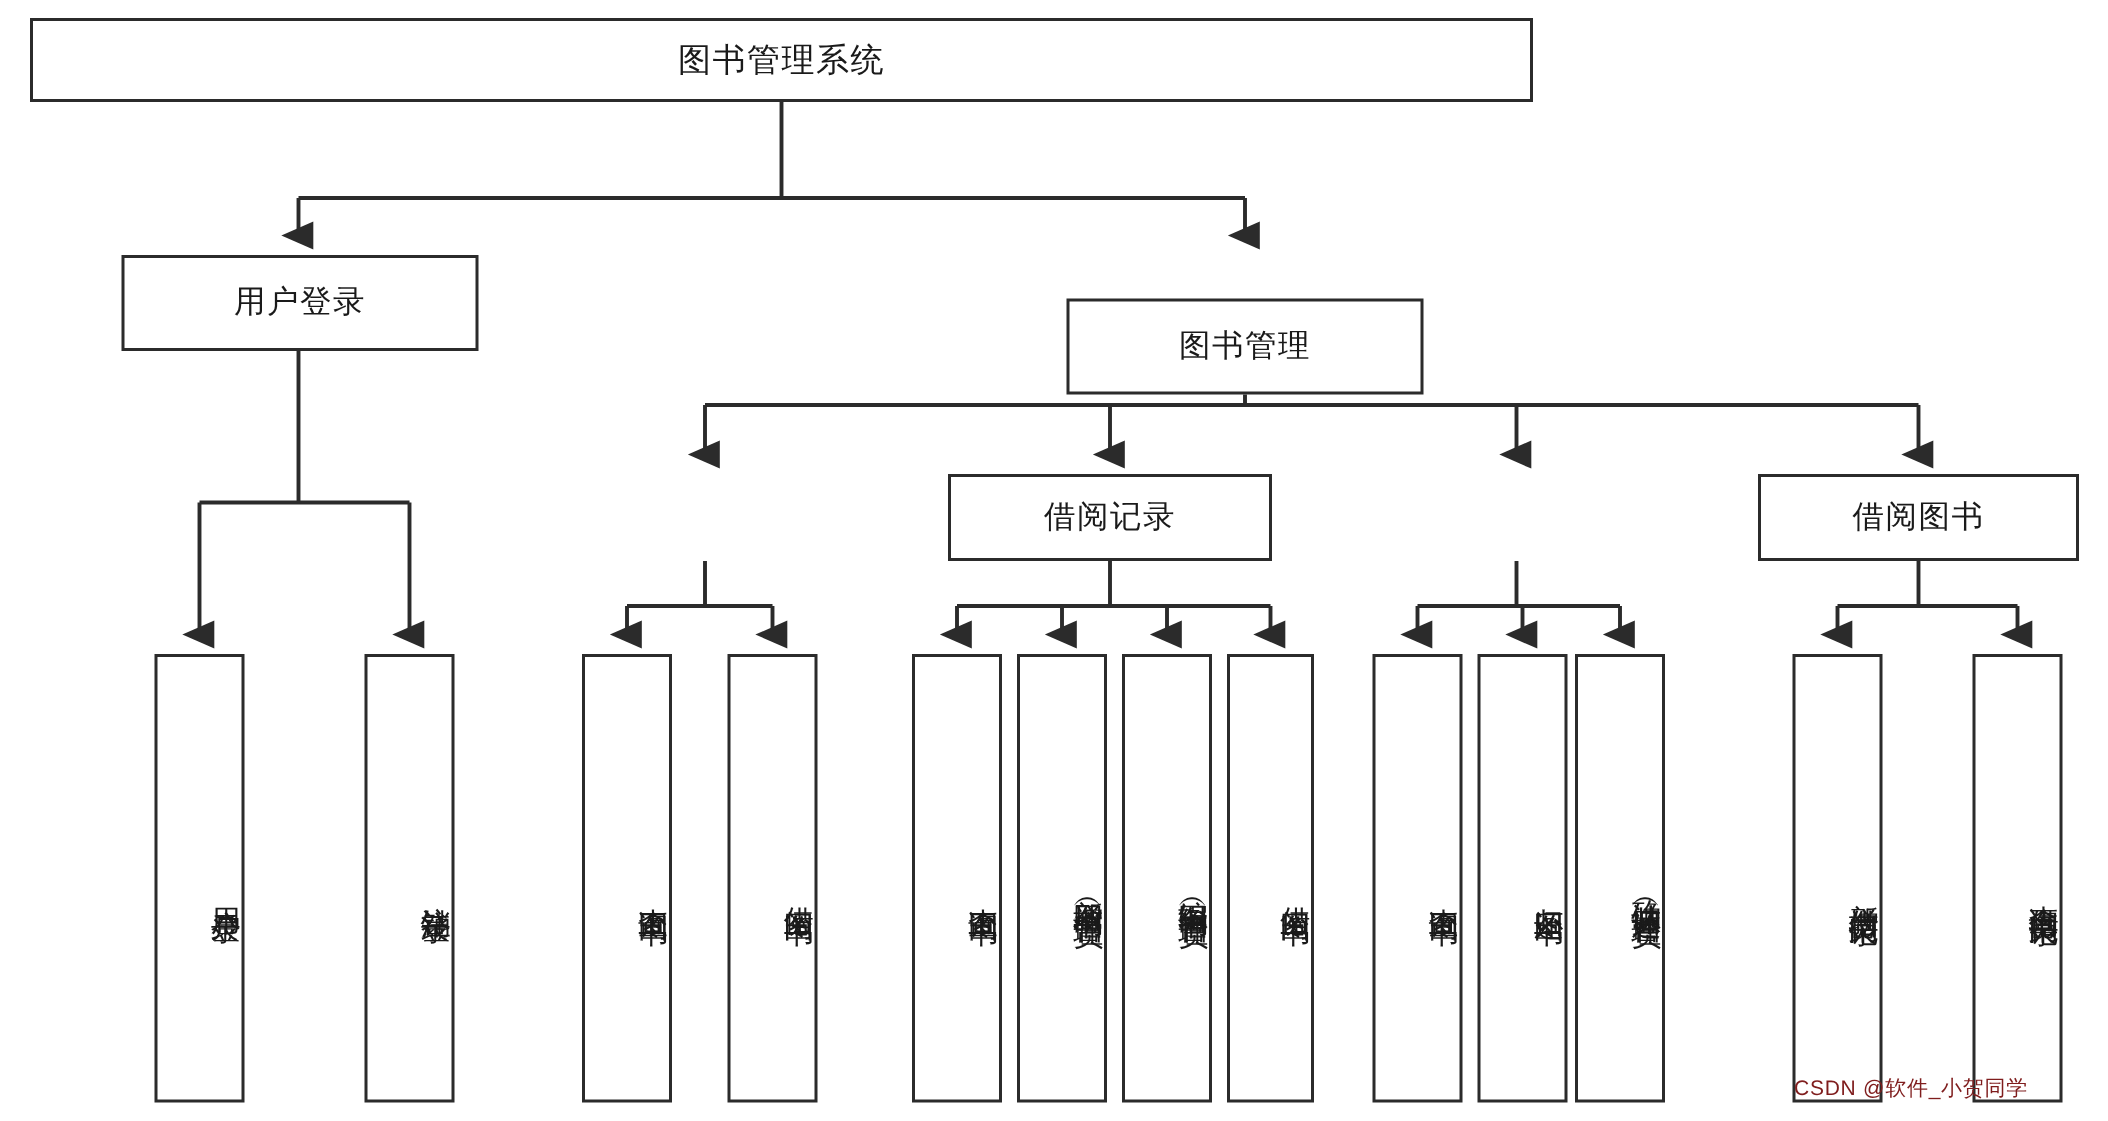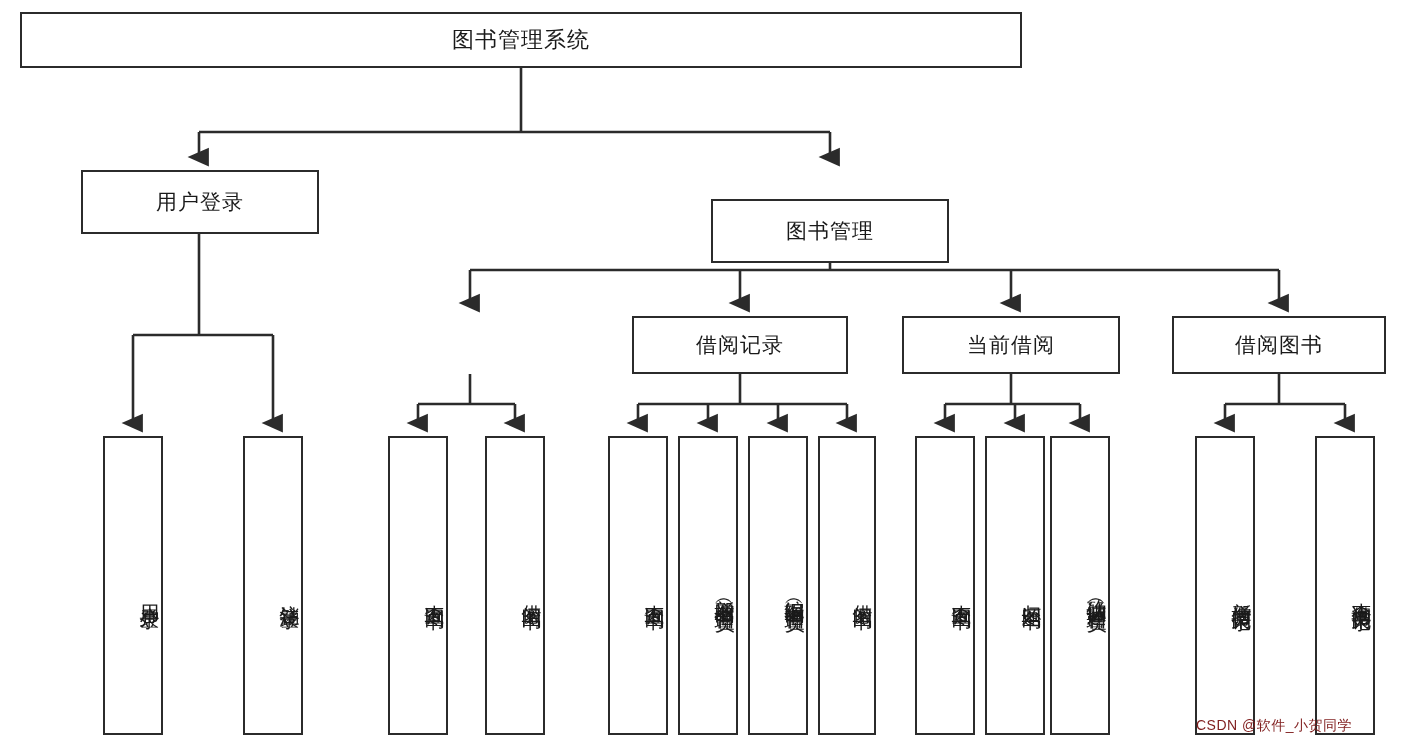--- a/index.html
+++ b/index.html
@@ -128,21 +128,20 @@
       <path d="M1345,404 L1345,422" marker-end="url(#arrowhead)"></path>
     </g>
   </svg>
 
   <div class="node horiz root" style="left:20px; top:12px; width:1002px; height:56px;">图书管理系统</div>
 
   <div class="node horiz" style="left:81px; top:170px; width:238px; height:64px;">用户登录</div>
   <div class="node horiz" style="left:711px; top:168px; width:238px; height:64px;margin-top:31px;">图书管理</div>
 
   <div class="node horiz" style="left:632px; top:316px; width:216px; height:58px;">借阅记录</div>
-  <div class="node horiz" style="left:902px; top:316px; width:218px; height:58px;">当前借阅</div>
   <div class="node horiz" style="left:1172px; top:316px; width:214px; height:58px;">借阅图书</div>
 
   <div class="node vert" style="left:103px; top:436px; width:60px; height:299px;">用户登录</div>
   <div class="node vert" style="left:243px; top:436px; width:60px; height:299px;">注销登录</div>
   <div class="node vert" style="left:388px; top:436px; width:60px; height:299px;">查询图书</div>
   <div class="node vert" style="left:485px; top:436px; width:60px; height:299px;">借阅图书</div>
   <div class="node vert" style="left:608px; top:436px; width:60px; height:299px;">查询图书</div>
   <div class="node vert" style="left:678px; top:436px; width:60px; height:299px;">新增图书（管理员）</div>
   <div class="node vert" style="left:748px; top:436px; width:60px; height:299px;">编辑图书（管理员）</div>
   <div class="node vert" style="left:818px; top:436px; width:58px; height:299px;">借阅图书</div>

